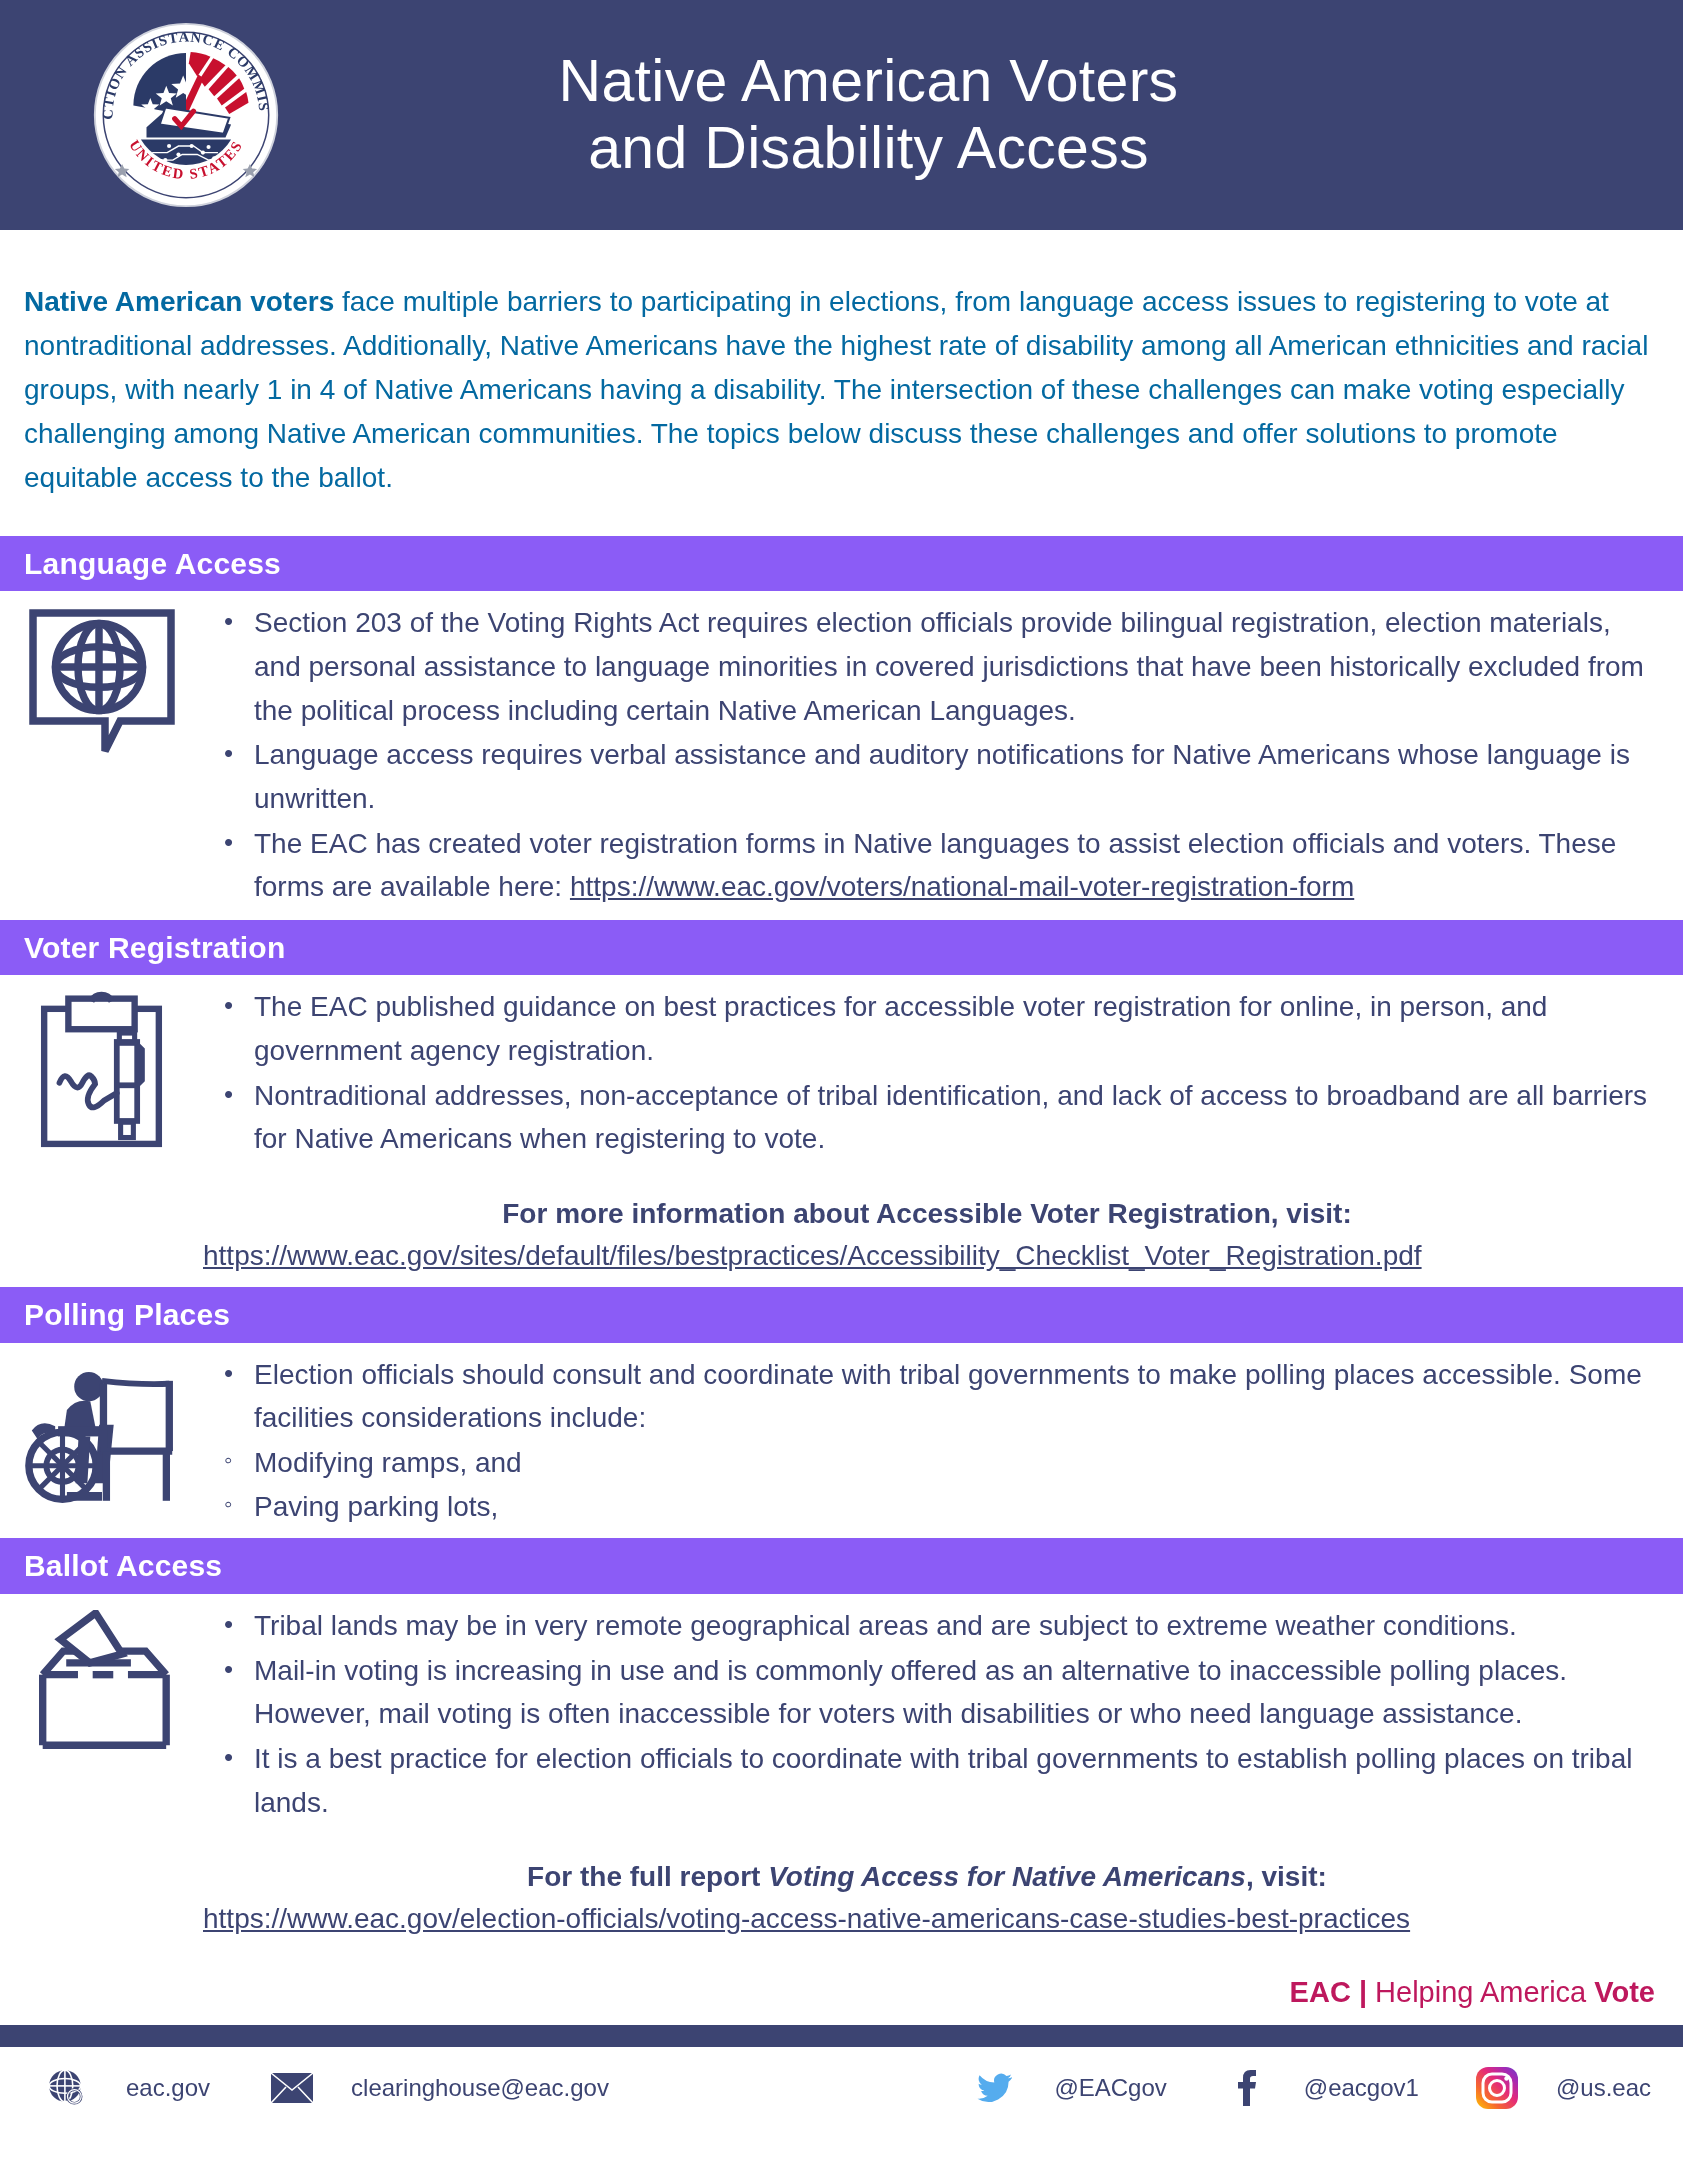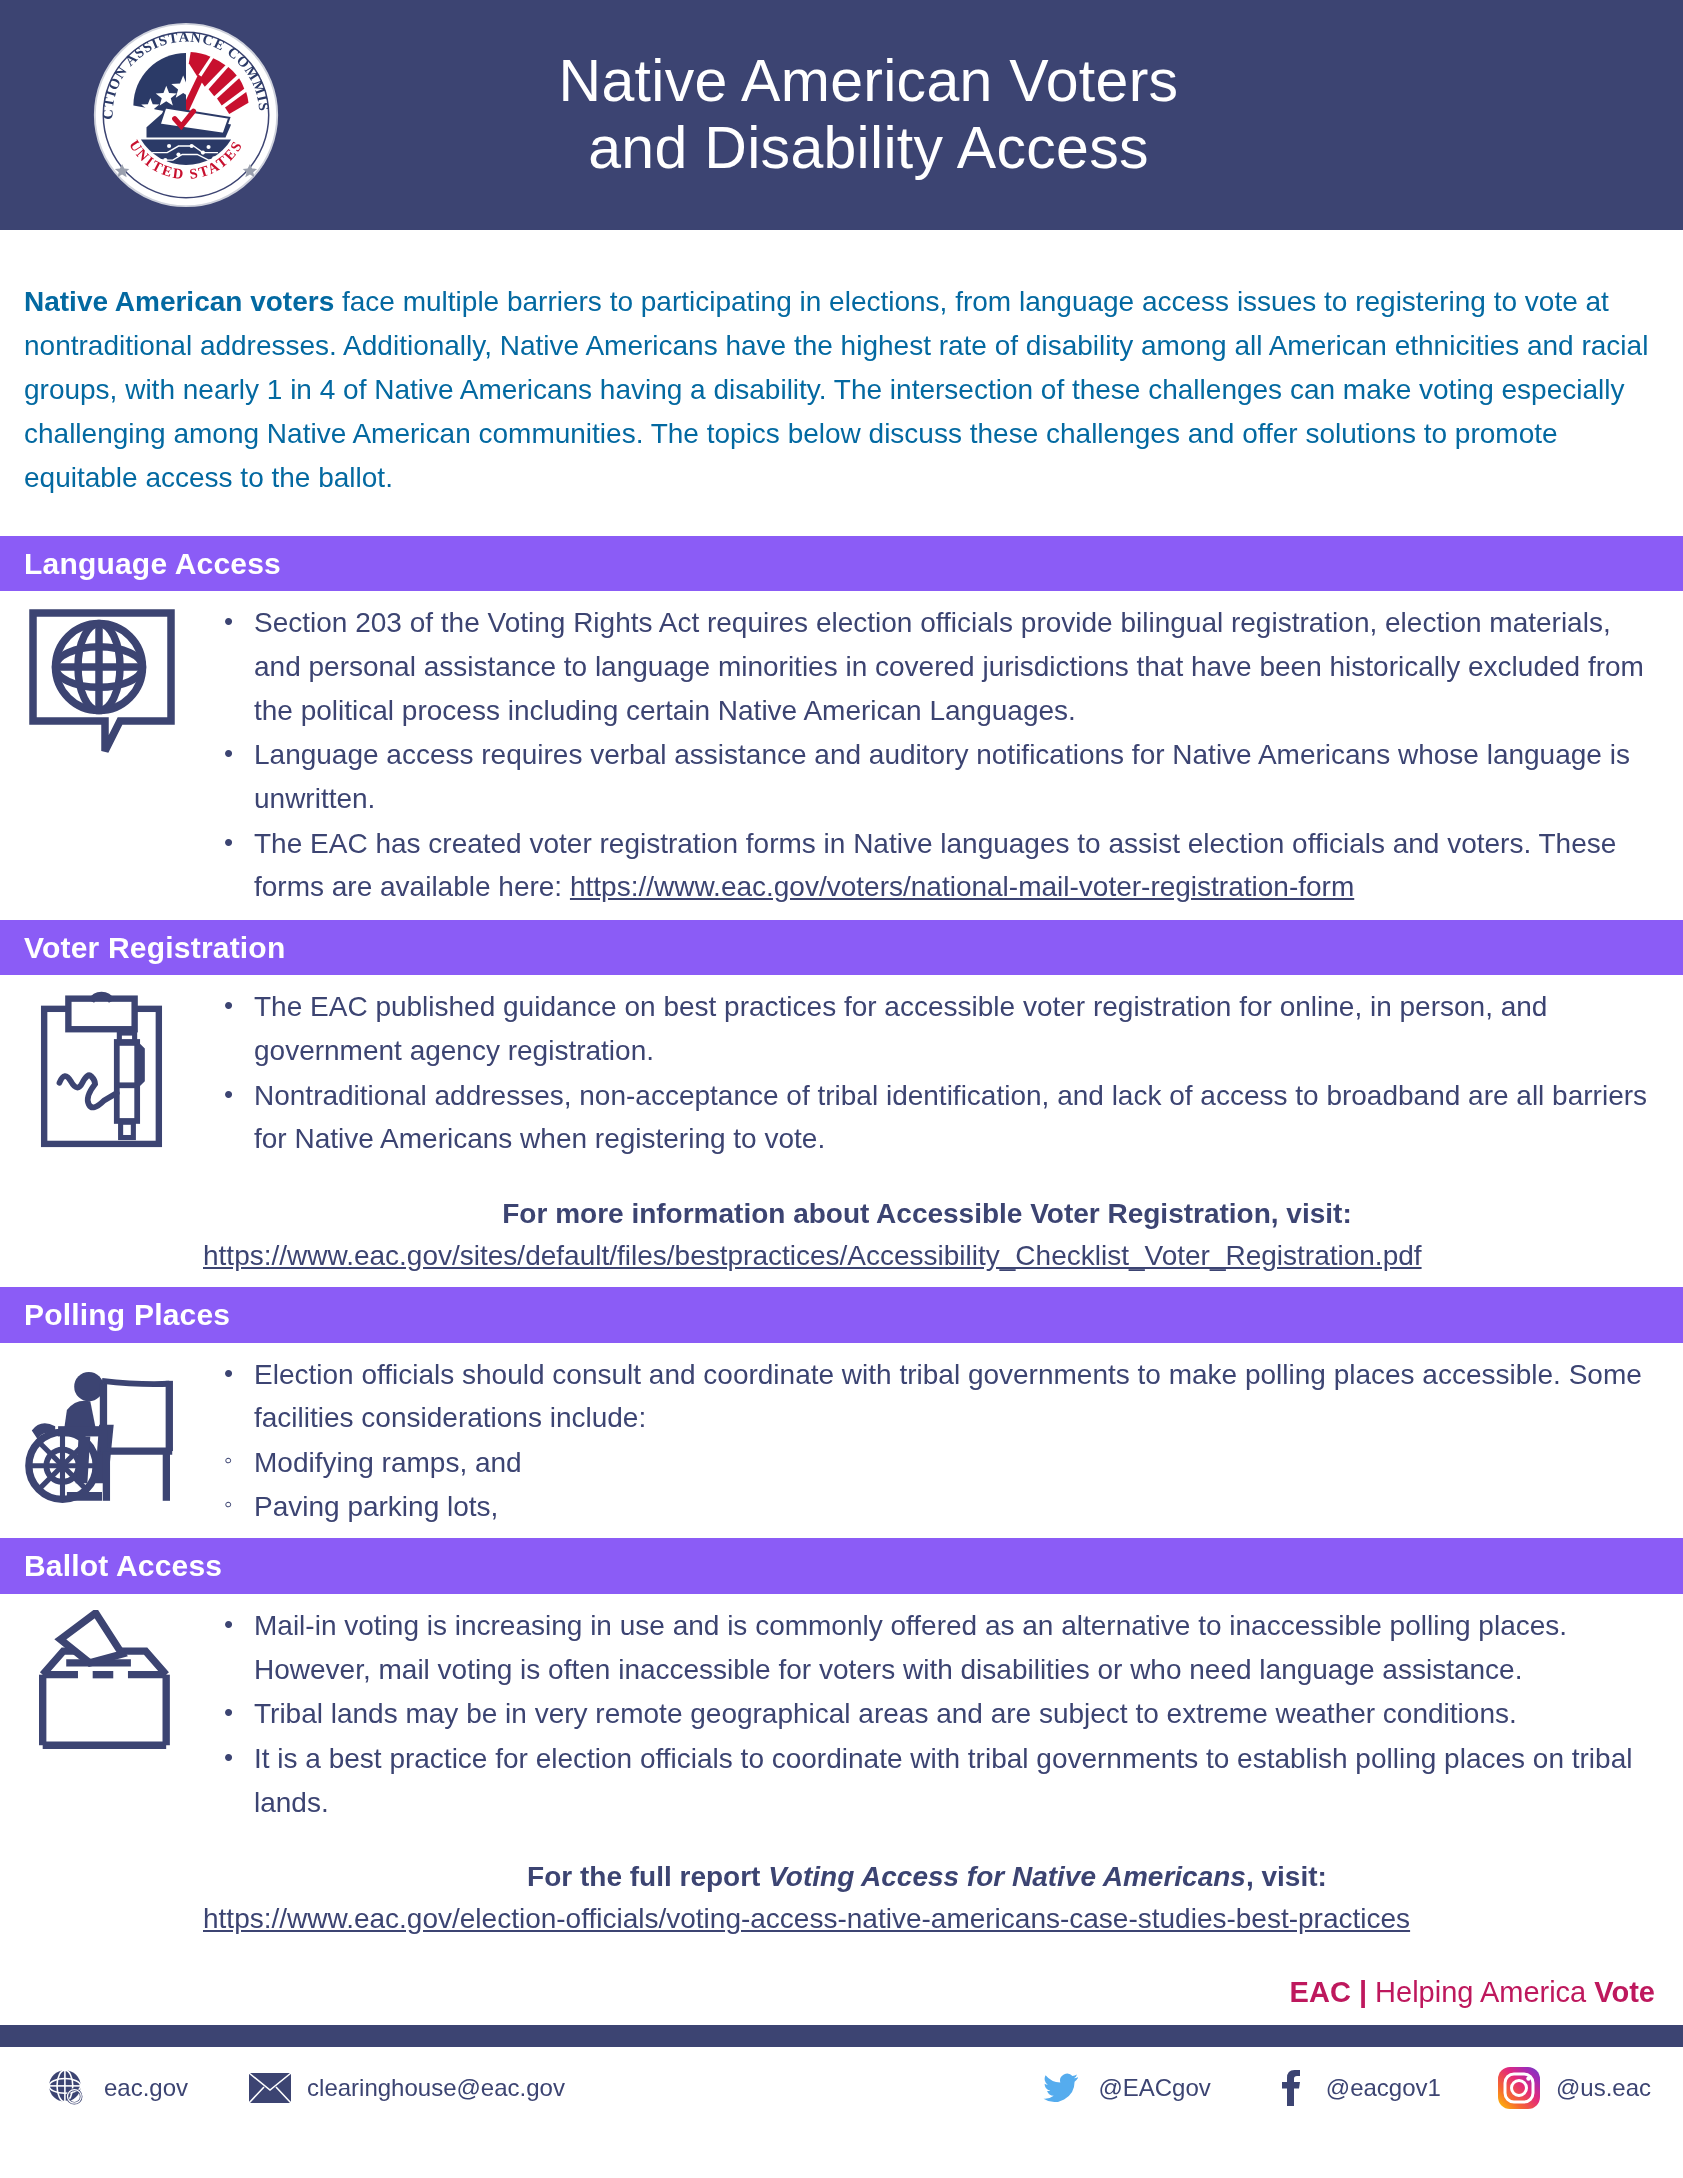--- a/index.html
+++ b/index.html
@@ -147,21 +147,21 @@
   .footer-rule { background:#3c4472; height: 22px; }
 
   
   .footer {
     display: flex;
     align-items: center;
     padding: 18px 24px 0 44px;
     font-size: 24px;
     color: #3c4472;
   }
-  .fgroup { display: flex; align-items: center; margin-right: 59px; }
+  .fgroup { display: flex; align-items: center; margin-right: 59px; gap: 22px; }
   .fgroup .fi { flex: 0 0 auto; display:flex; align-items:center; justify-content:center; width: 46px; height: 46px; margin-right: 14px;}
   .spacer { flex: 1 1 auto; }
   .fgroup.right { margin-right: 55px; }
   .fgroup.last { margin-right: 8px; }
 </style>
 </head>
 <body>
 
 <div class="page">
 
@@ -333,22 +333,22 @@
           <line x1="10" y1="44" x2="34" y2="44" stroke="#3c4472" stroke-width="5"></line>
           <line x1="44" y1="44" x2="58" y2="44" stroke="#3c4472" stroke-width="5"></line>
           <line x1="68" y1="44" x2="94" y2="44" stroke="#3c4472" stroke-width="5"></line>
           <line x1="26" y1="36" x2="70" y2="36" stroke="#3c4472" stroke-width="5"></line>
           <path d="M22 20 L46 2 L64 30 L42 36 Z" fill="#ffffff" stroke="#3c4472" stroke-width="5"></path>
         </svg>
       </span>
     </div>
     <div class="txt-col">
       <ul class="bullets">
+        <li>Tribal lands may be in very remote geographical areas and are subject to extreme weather conditions.</li>
         <li>Mail-in voting is increasing in use and is commonly offered as an alternative to inaccessible polling places. However, mail voting is often inaccessible for voters with disabilities or who need language assistance.</li>
-        <li>Tribal lands may be in very remote geographical areas and are subject to extreme weather conditions.</li>
         <li>It is a best practice for election officials to coordinate with tribal governments to establish polling places on tribal lands.</li>
       </ul>
       <div class="centered-cta"><span>For the full report </span><span class="ital">Voting Access for Native Americans</span><span>, visit:</span></div>
       <div class="centered-url">https://www.eac.gov/election-officials/voting-access-native-americans-case-studies-best-practices </div>
     </div>
   </div>
 
   <div class="tagline"><span class="b">EAC</span> <span class="b">|</span> <span>Helping America </span><span class="b">Vote</span></div>
 
   <div class="footer-rule"></div>

